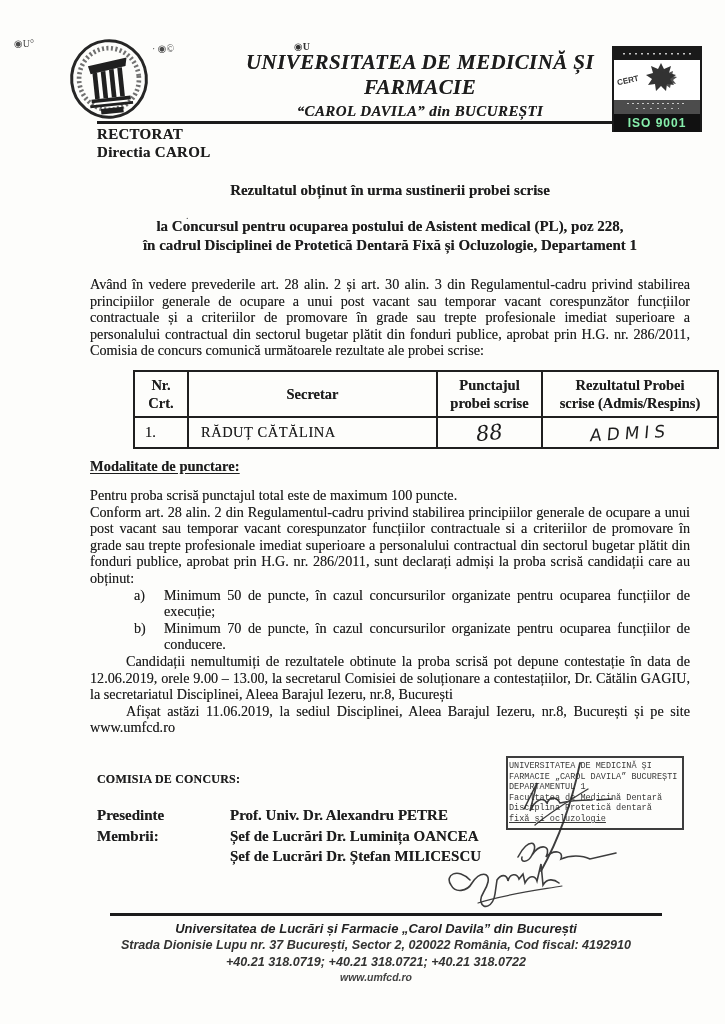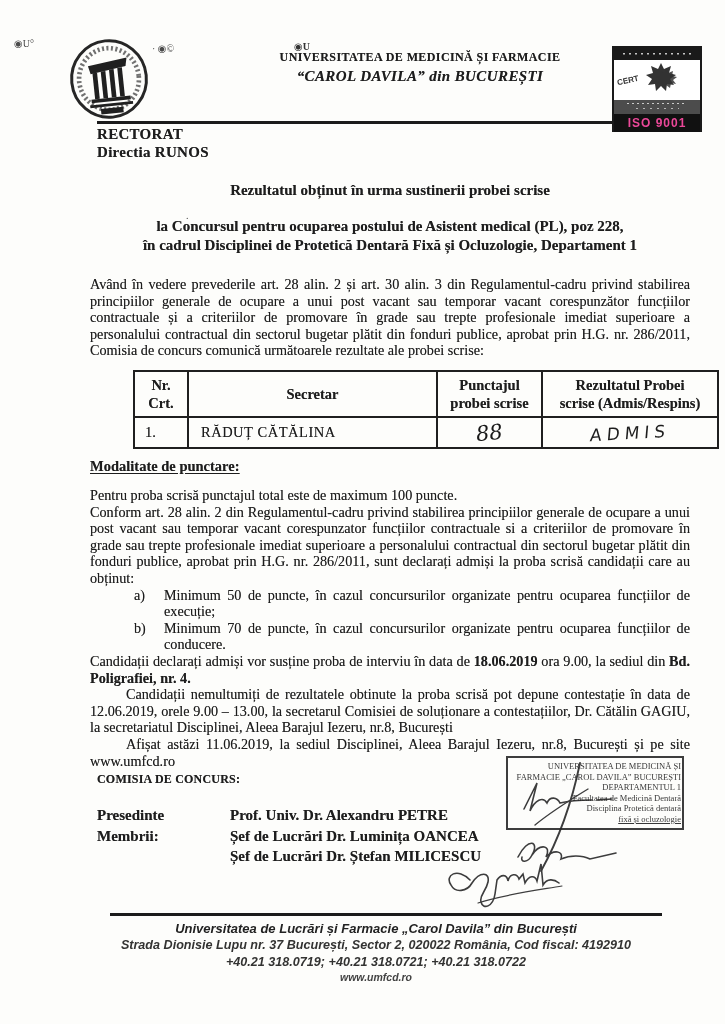--- a/index.html
+++ b/index.html
@@ -10,39 +10,39 @@
     color:#1d1d1d;
   }
   .abs{position:absolute;}
   .ink{text-shadow:0 0 .5px rgba(25,25,25,.55);}
 
   
   .speck{color:#4a4a4a;font-size:10px;}
 
   
   .univ-block{left:215px;top:50px;width:410px;text-align:center;}
-  .univ-line1{font-size:12px;font-weight:700;letter-spacing:.4px;}
+  .univ-line1{font-size:21px;font-weight:700;font-style:italic;letter-spacing:.4px;}
   .univ-line2{font-size:15px;font-weight:700;font-style:italic;letter-spacing:.4px;margin-top:3px;}
   .office{left:97px;font-size:15px;font-weight:700;letter-spacing:.3px;}
   .rule{background:#1b1b1b;}
 
   
   .badge{left:612px;top:46px;width:90px;height:86px;border:2px solid #1a1a1a;box-sizing:border-box;background:#fff;}
   .badge-top{height:12px;background:#1a1a1a;
     background-image:repeating-linear-gradient(90deg,rgba(255,255,255,.75) 0 2px,transparent 2px 6px);
     background-size:80% 1.5px;background-position:center 5px;background-repeat:no-repeat;}
   .badge-mid{height:40px;position:relative;}
   .badge-cert{position:absolute;left:3px;top:16px;font-family:"Liberation Sans",sans-serif;
     font-size:8px;font-weight:700;color:#333;transform:rotate(-12deg);}
   .badge-star{position:absolute;left:30px;top:1px;}
   .badge-strip2{height:14px;background:#4c4c4c;
     background-image:repeating-linear-gradient(90deg,rgba(255,255,255,.7) 0 2px,transparent 2px 5px),
                      repeating-linear-gradient(90deg,rgba(255,255,255,.6) 0 2px,transparent 2px 7px);
     background-size:70% 1.3px,50% 1.3px;background-position:center 3px,center 8px;background-repeat:no-repeat;}
-  .badge-iso{height:18px;background:#111;color:#ec4899;font-family:"Liberation Sans",sans-serif;
+  .badge-iso{height:18px;background:#111;color:#86efac;font-family:"Liberation Sans",sans-serif;
     font-size:12px;font-weight:700;letter-spacing:1px;text-align:center;line-height:18px;}
 
   
   .title-block{left:90px;width:600px;text-align:center;}
   .doc-title{font-size:15px;font-weight:700;}
   .doc-sub{font-size:15px;font-weight:700;line-height:19px;}
 
   
   .body-col{left:90px;width:600px;}
   .para{font-size:14.2px;line-height:16.6px;text-align:justify;margin:0;}
@@ -69,22 +69,22 @@
 
   
   .commission-h{font-size:12px;font-weight:700;letter-spacing:.2px;}
   .comm-row{display:flex;line-height:20.5px;}
   .comm-role{width:133px;flex:0 0 133px;font-size:15px;font-weight:700;}
   .comm-name{font-size:15px;font-weight:700;}
 
   
   .stamp{left:506px;top:756px;width:178px;border:2px solid #3d3d3d;box-sizing:border-box;
     padding:3px 1px 3px 1px;background:rgba(255,255,255,.2);
-    font-family:Liberation Serif, serif;font-size:8.5px;line-height:10.6px;
-    color:#383838;text-align:right;}
+    font-family:Liberation Mono, monospace;font-size:8.5px;line-height:10.6px;
+    color:#383838;text-align:left;}
 
   
   .footer{left:66px;top:920px;width:620px;text-align:center;font-family:"Liberation Sans",sans-serif;
     font-style:italic;color:#222;}
   .footer .f1{font-size:13px;font-weight:700;line-height:17px;}
   .footer .f2,.footer .f3{font-size:12.6px;font-weight:700;line-height:16.5px;opacity:.92;}
   .footer .f4{font-size:10.5px;font-weight:700;line-height:14px;opacity:.85;}
 
   svg{display:block;}
 </style>
@@ -134,21 +134,21 @@
           </g>
         </svg>
       </span>
     </div>
     <div class="badge-strip2"></div>
     <div class="badge-iso">ISO 9001</div>
   </div>
 
   <div class="abs rule" style="left:97px;top:121px;width:515px;height:3px;"></div>
   <div class="abs office ink" style="top:126px;">RECTORAT</div>
-  <div class="abs office ink" style="top:144px;">Directia RUNOS</div>
+  <div class="abs office ink" style="top:144px;">Directia CAROL</div>
 
   <div class="abs title-block" style="top:181px;">
     <span class="doc-title ink">Rezultatul obținut în urma sustinerii probei scrise</span>
   </div>
   <div class="abs title-block" style="top:217px;">
     <div class="doc-sub ink">la Concursul pentru ocuparea postului de Asistent medical (PL), poz 228,</div>
     <div class="doc-sub ink">în cadrul Disciplinei de Protetică Dentară Fixă și Ocluzologie, Departament 1</div>
   </div>
 
   <div class="abs body-col" style="top:276px;">
@@ -192,21 +192,20 @@
     <p class="para ink">Pentru proba scrisă punctajul total este de maximum 100 puncte.</p>
     <p class="para ink">Conform art. 28 alin. 2 din Regulamentul-cadru privind stabilirea principiilor generale de ocupare a unui post vacant sau temporar vacant corespunzator funcțiilor contractuale si a criteriilor de promovare în grade sau trepte profesionale imediat superioare a personalului contractual din sectorul bugetar plătit din fonduri publice, aprobat prin H.G. nr. 286/2011, sunt declarați admiși la proba scrisă candidații care au obținut:</p>
     <div class="list-item ink">
       <span class="marker">a)</span>
       <span>Minimum 50 de puncte, în cazul concursurilor organizate pentru ocuparea funcțiilor de execuție;</span>
     </div>
     <div class="list-item ink">
       <span class="marker">b)</span>
       <span>Minimum 70 de puncte, în cazul concursurilor organizate pentru ocuparea funcțiilor de conducere.</span>
     </div>
-    <p class="para ink"><span>Candidații declarați admiși vor susține proba de interviu în data de </span><b>18.06.2019</b><span> ora 9.00, la sediul din </span><b>Bd. Poligrafiei, nr. 4.</b></p>
     <p class="para indent ink">Candidații nemultumiți de rezultatele obtinute la proba scrisă pot depune contestație în data de 12.06.2019, orele 9.00 – 13.00, la secretarul Comisiei de soluționare a contestațiilor, Dr. Cătălin GAGIU, la secretariatul Disciplinei, Aleea Barajul Iezeru, nr.8, București</p>
     <p class="para indent ink">Afișat astăzi 11.06.2019, la sediul Disciplinei, Aleea Barajul Iezeru, nr.8, București și pe site www.umfcd.ro</p>
   </div>
 
   <div class="abs" style="left:97px;top:772px;width:460px;">
     <div class="commission-h ink">COMISIA DE CONCURS:</div>
     <div style="margin-top:18px;">
       <div class="comm-row">
         <span class="comm-role ink">Presedinte</span>
         <span class="comm-name ink">Prof. Univ. Dr.  Alexandru PETRE</span>

